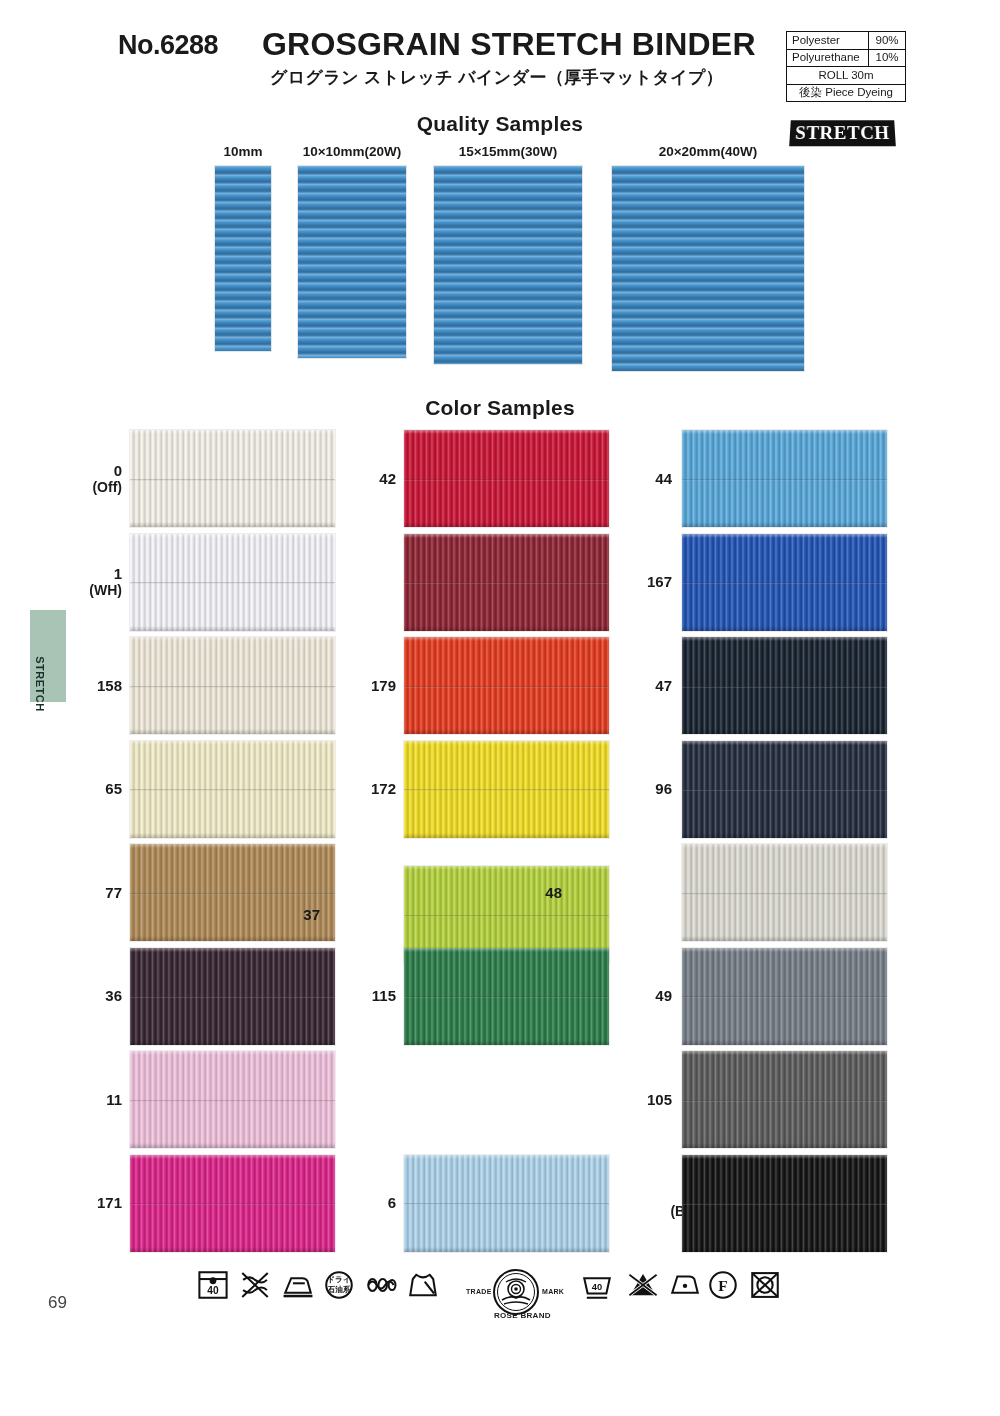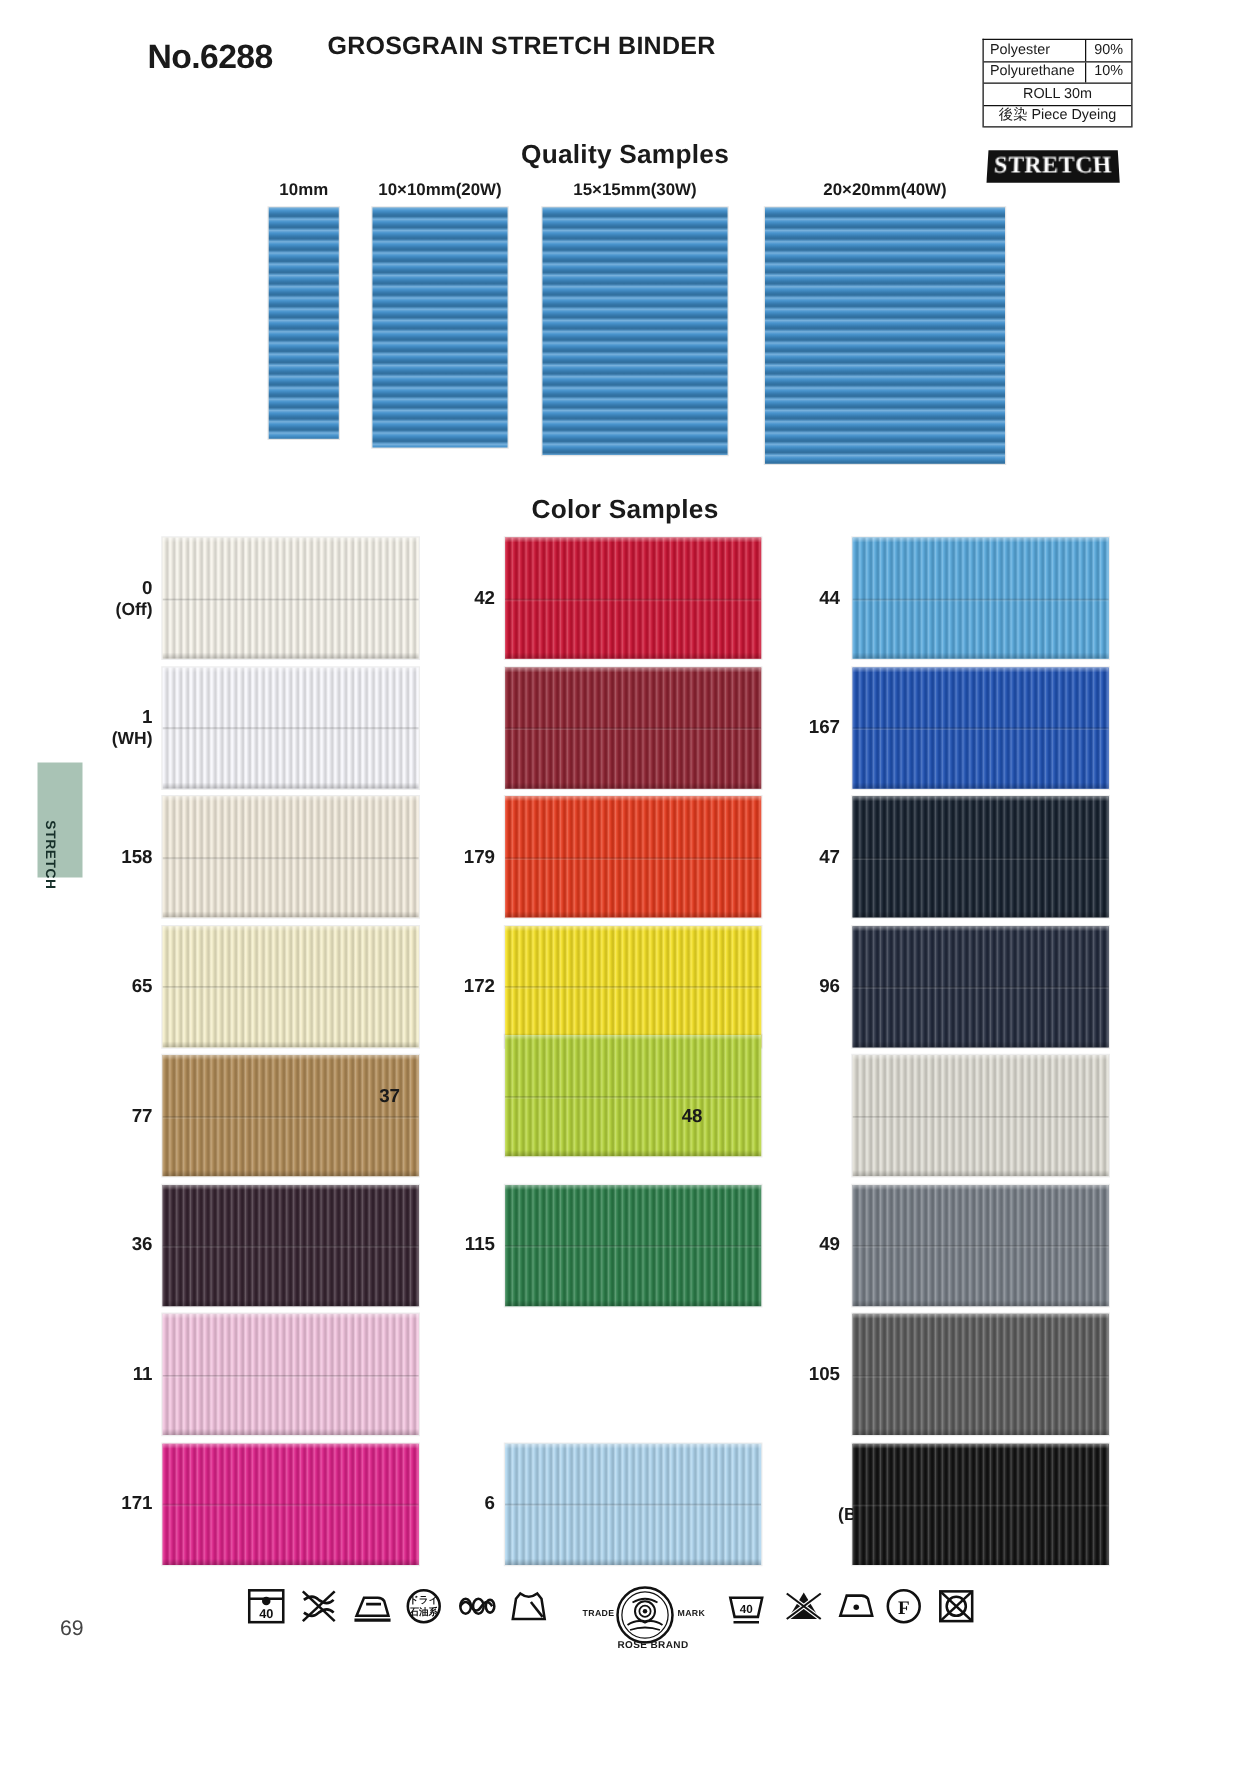--- a/index.html
+++ b/index.html
@@ -11,21 +11,21 @@
   }
 
   
   #header{position:absolute;left:0;top:0;width:1000px;height:130px;}
   #product-code{
     position:absolute;left:118px;top:30px;
     font-size:27px;font-weight:bold;letter-spacing:-0.5px;
   }
   #product-title{
     position:absolute;left:262px;top:26px;
-    font-size:20px;font-weight:bold;letter-spacing:0.2px;
+    font-size:32px;font-weight:bold;letter-spacing:0.2px;
   }
   #product-title-jp{
     position:absolute;left:270px;top:66px;
     font-size:17px;font-weight:bold;letter-spacing:0.4px;
   }
 
   
   #spec-table{
     position:absolute;left:786px;top:31px;width:118px;
     border:1px solid #111;border-bottom:none;
@@ -151,20 +151,21 @@
     position:absolute;left:48px;top:1293px;
     font-size:17px;color:#444;
   }
 </style>
 </head>
 <body>
 
 <div id="header">
   <div id="product-code">No.6288</div>
   <div id="product-title">GROSGRAIN STRETCH BINDER</div>
+  <div id="product-title-jp">グログラン ストレッチ バインダー（厚手マットタイプ）</div>
 </div>
 
 <div id="spec-table">
   <div class="spec-row">
     <div class="spec-key">Polyester</div>
     <div class="spec-val">90%</div>
   </div>
   <div class="spec-row">
     <div class="spec-key">Polyurethane</div>
     <div class="spec-val">10%</div>
@@ -311,21 +312,21 @@
     </div>
     <div class="color-cell" style="left: 0px; top: 310.5px; width: 1000px; height: 97px;">
       <div class="color-label" style="right: 604px;"><span>172</span></div>
       <div class="color-swatch" style="left: 404px; background: rgb(244, 224, 34);">
         <div class="rib-v"></div>
         <div class="seam"></div>
         <div class="edge-top"></div>
         <div class="edge-bottom"></div>
       </div>
     </div>
-    <div class="color-cell" style="left: 0px; top: 398px; width: 924px; height: 97px;">
+    <div class="color-cell" style="left: 0px; top: 436px; width: 924px; height: 97px;">
       <div class="color-label" style="right: 604px;"><span>37</span></div>
       <div class="color-swatch" style="left: 404px; background: rgb(181, 212, 58);">
         <div class="rib-v"></div>
         <div class="seam"></div>
         <div class="edge-top"></div>
         <div class="edge-bottom"></div>
       </div>
     </div>
     <div class="color-cell" style="left: 0px; top: 517.5px; width: 1000px; height: 97px;">
       <div class="color-label" style="right: 604px;"><span>115</span></div>

